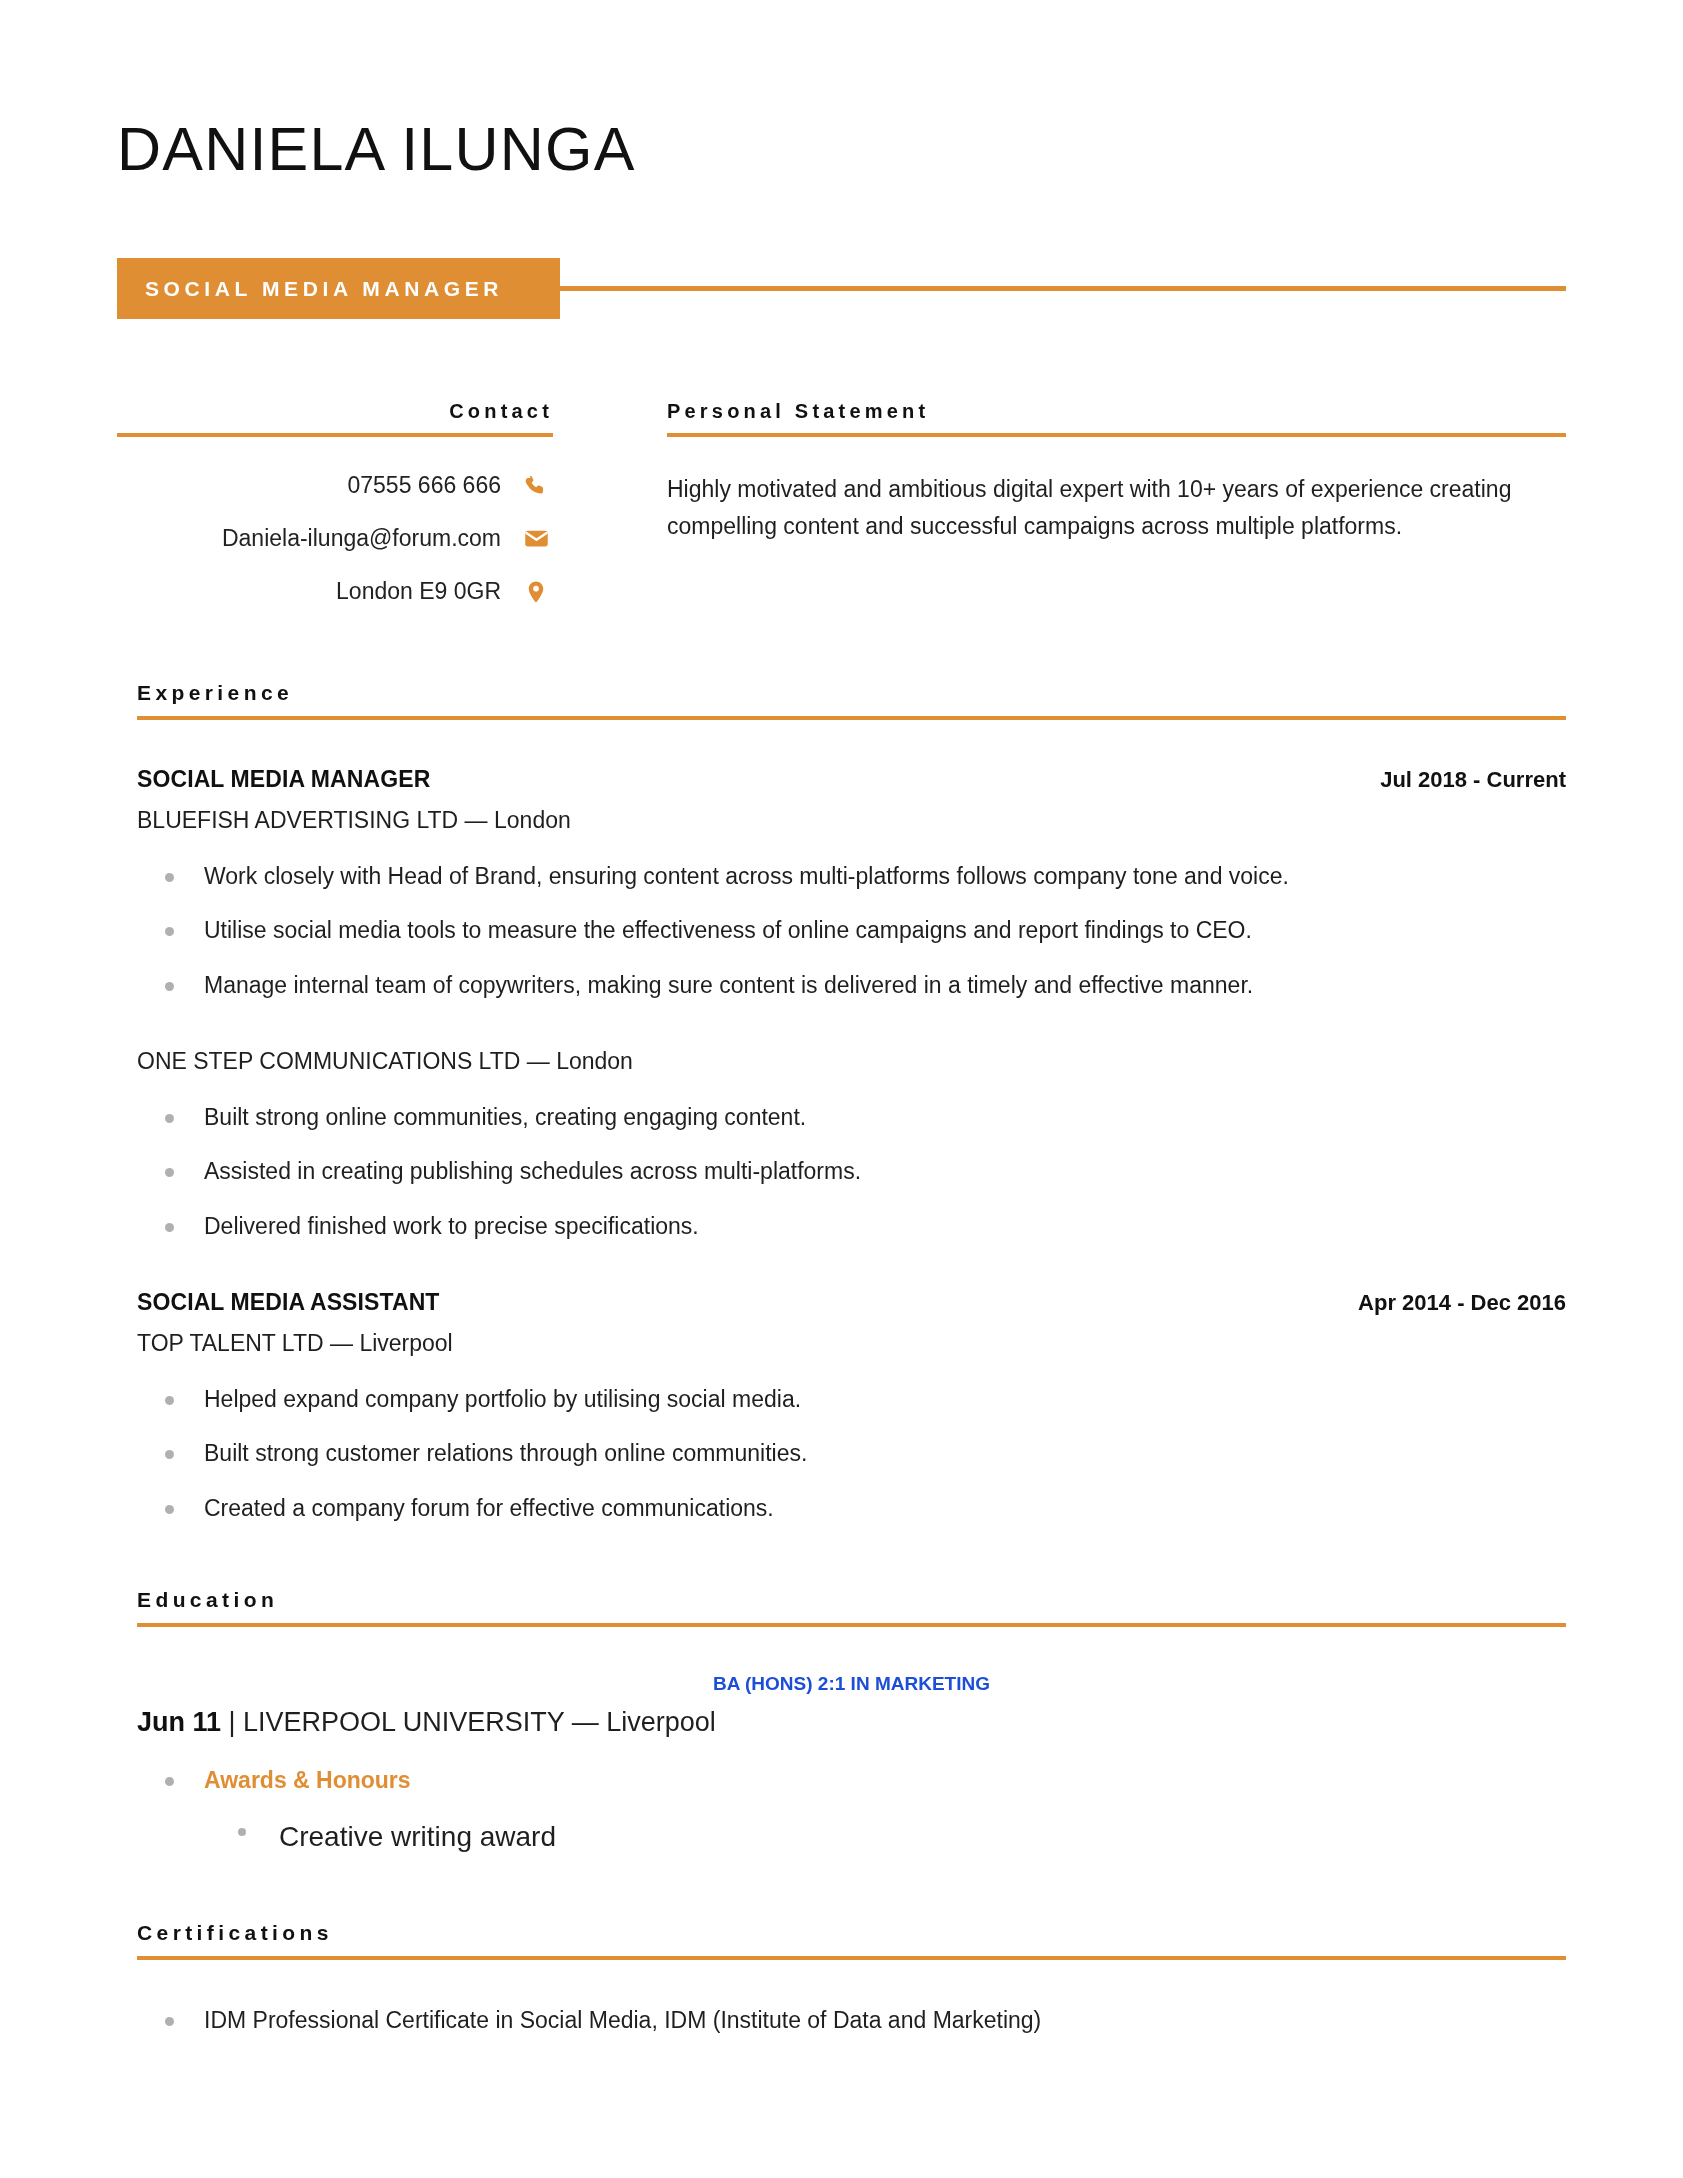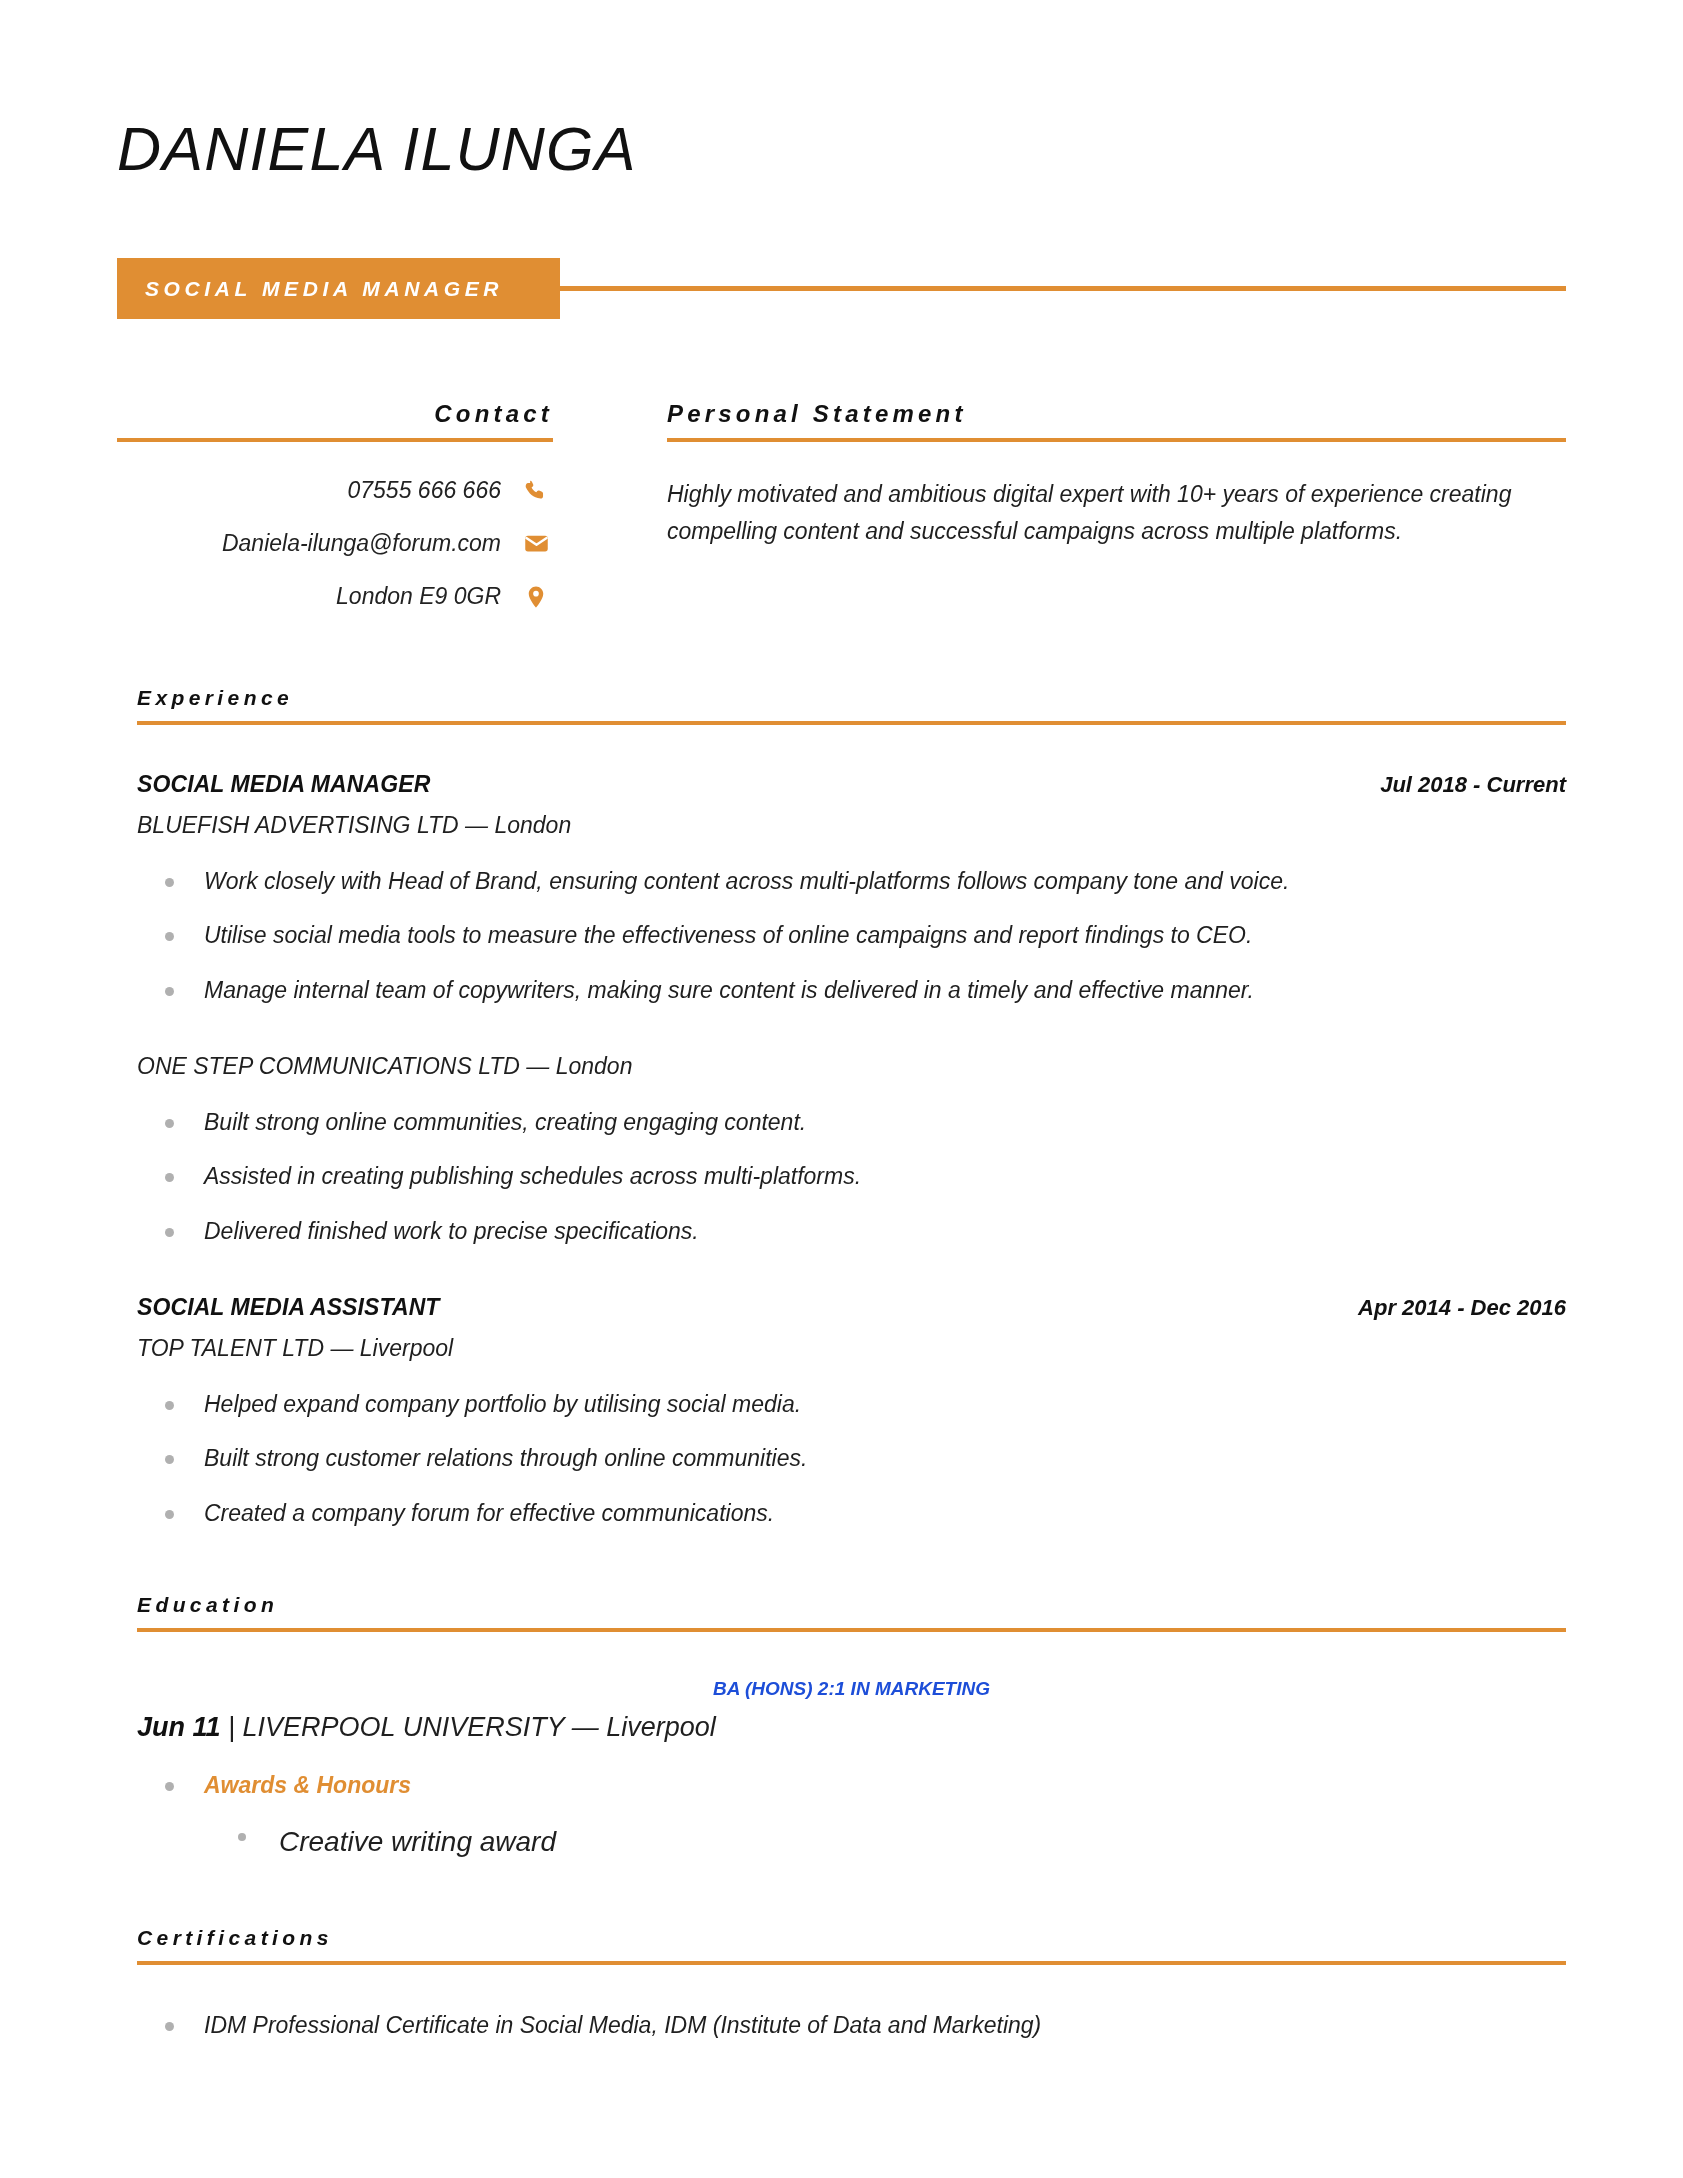--- a/index.html
+++ b/index.html
@@ -15,21 +15,20 @@
     color: #1a1a1a;
     position: relative;
     overflow: hidden;
   }
 
   .page {
     width: 1683px;
     height: 2178px;
     padding: 0 117px;
     position: relative;
-    font-style: italic;
   }
 
   
   .name-block { padding-top: 117px; }
 
   .full-name {
     font-size: 61px;
     font-weight: 400;
     letter-spacing: 1.2px;
     color: #111111;
@@ -78,21 +77,21 @@
   .col-contact {
     width: 436px;
     flex: none;
   }
 
   .col-gap { width: 114px; flex: none; }
 
   .col-statement { flex: 1; }
 
   .sec-head-sm {
-    font-size: 24px;
+    font-size: 20px;
     font-weight: bold;
     letter-spacing: 4.2px;
     color: #111111;
     padding-bottom: 10px;
   }
 
   .sec-head-sm.right { text-align: right; }
 
   .rule {
     height: 4px;

